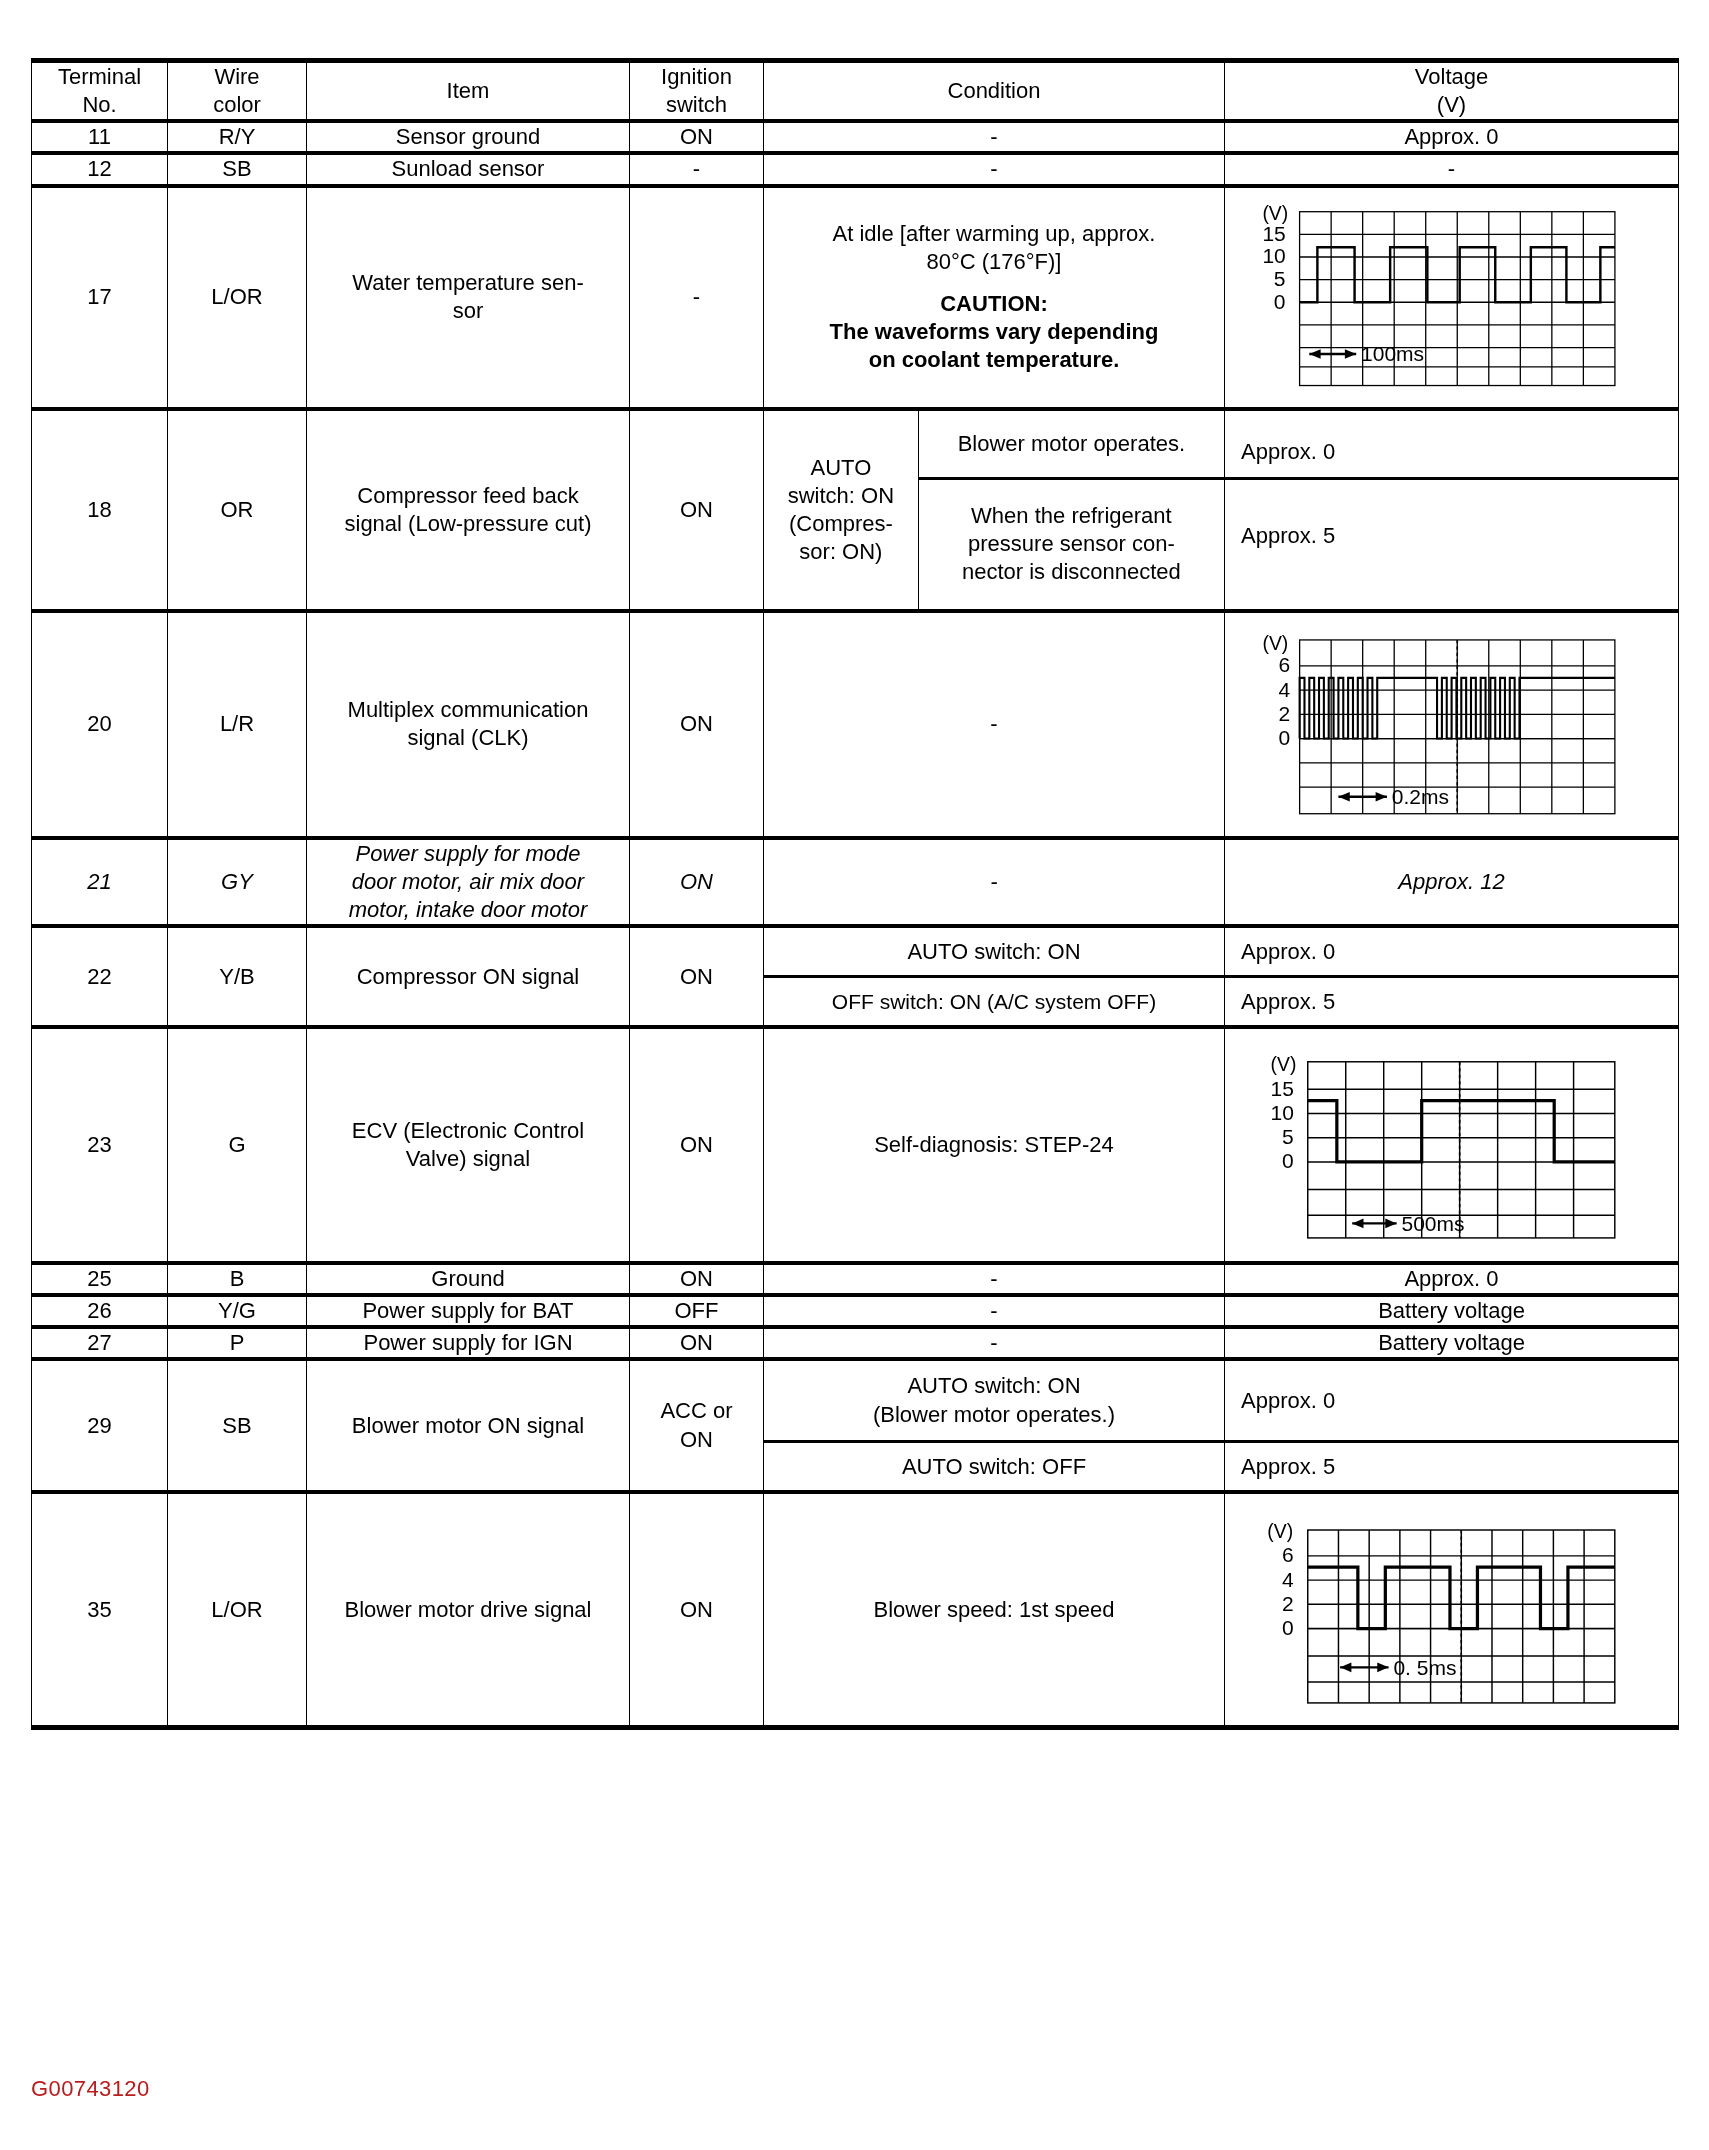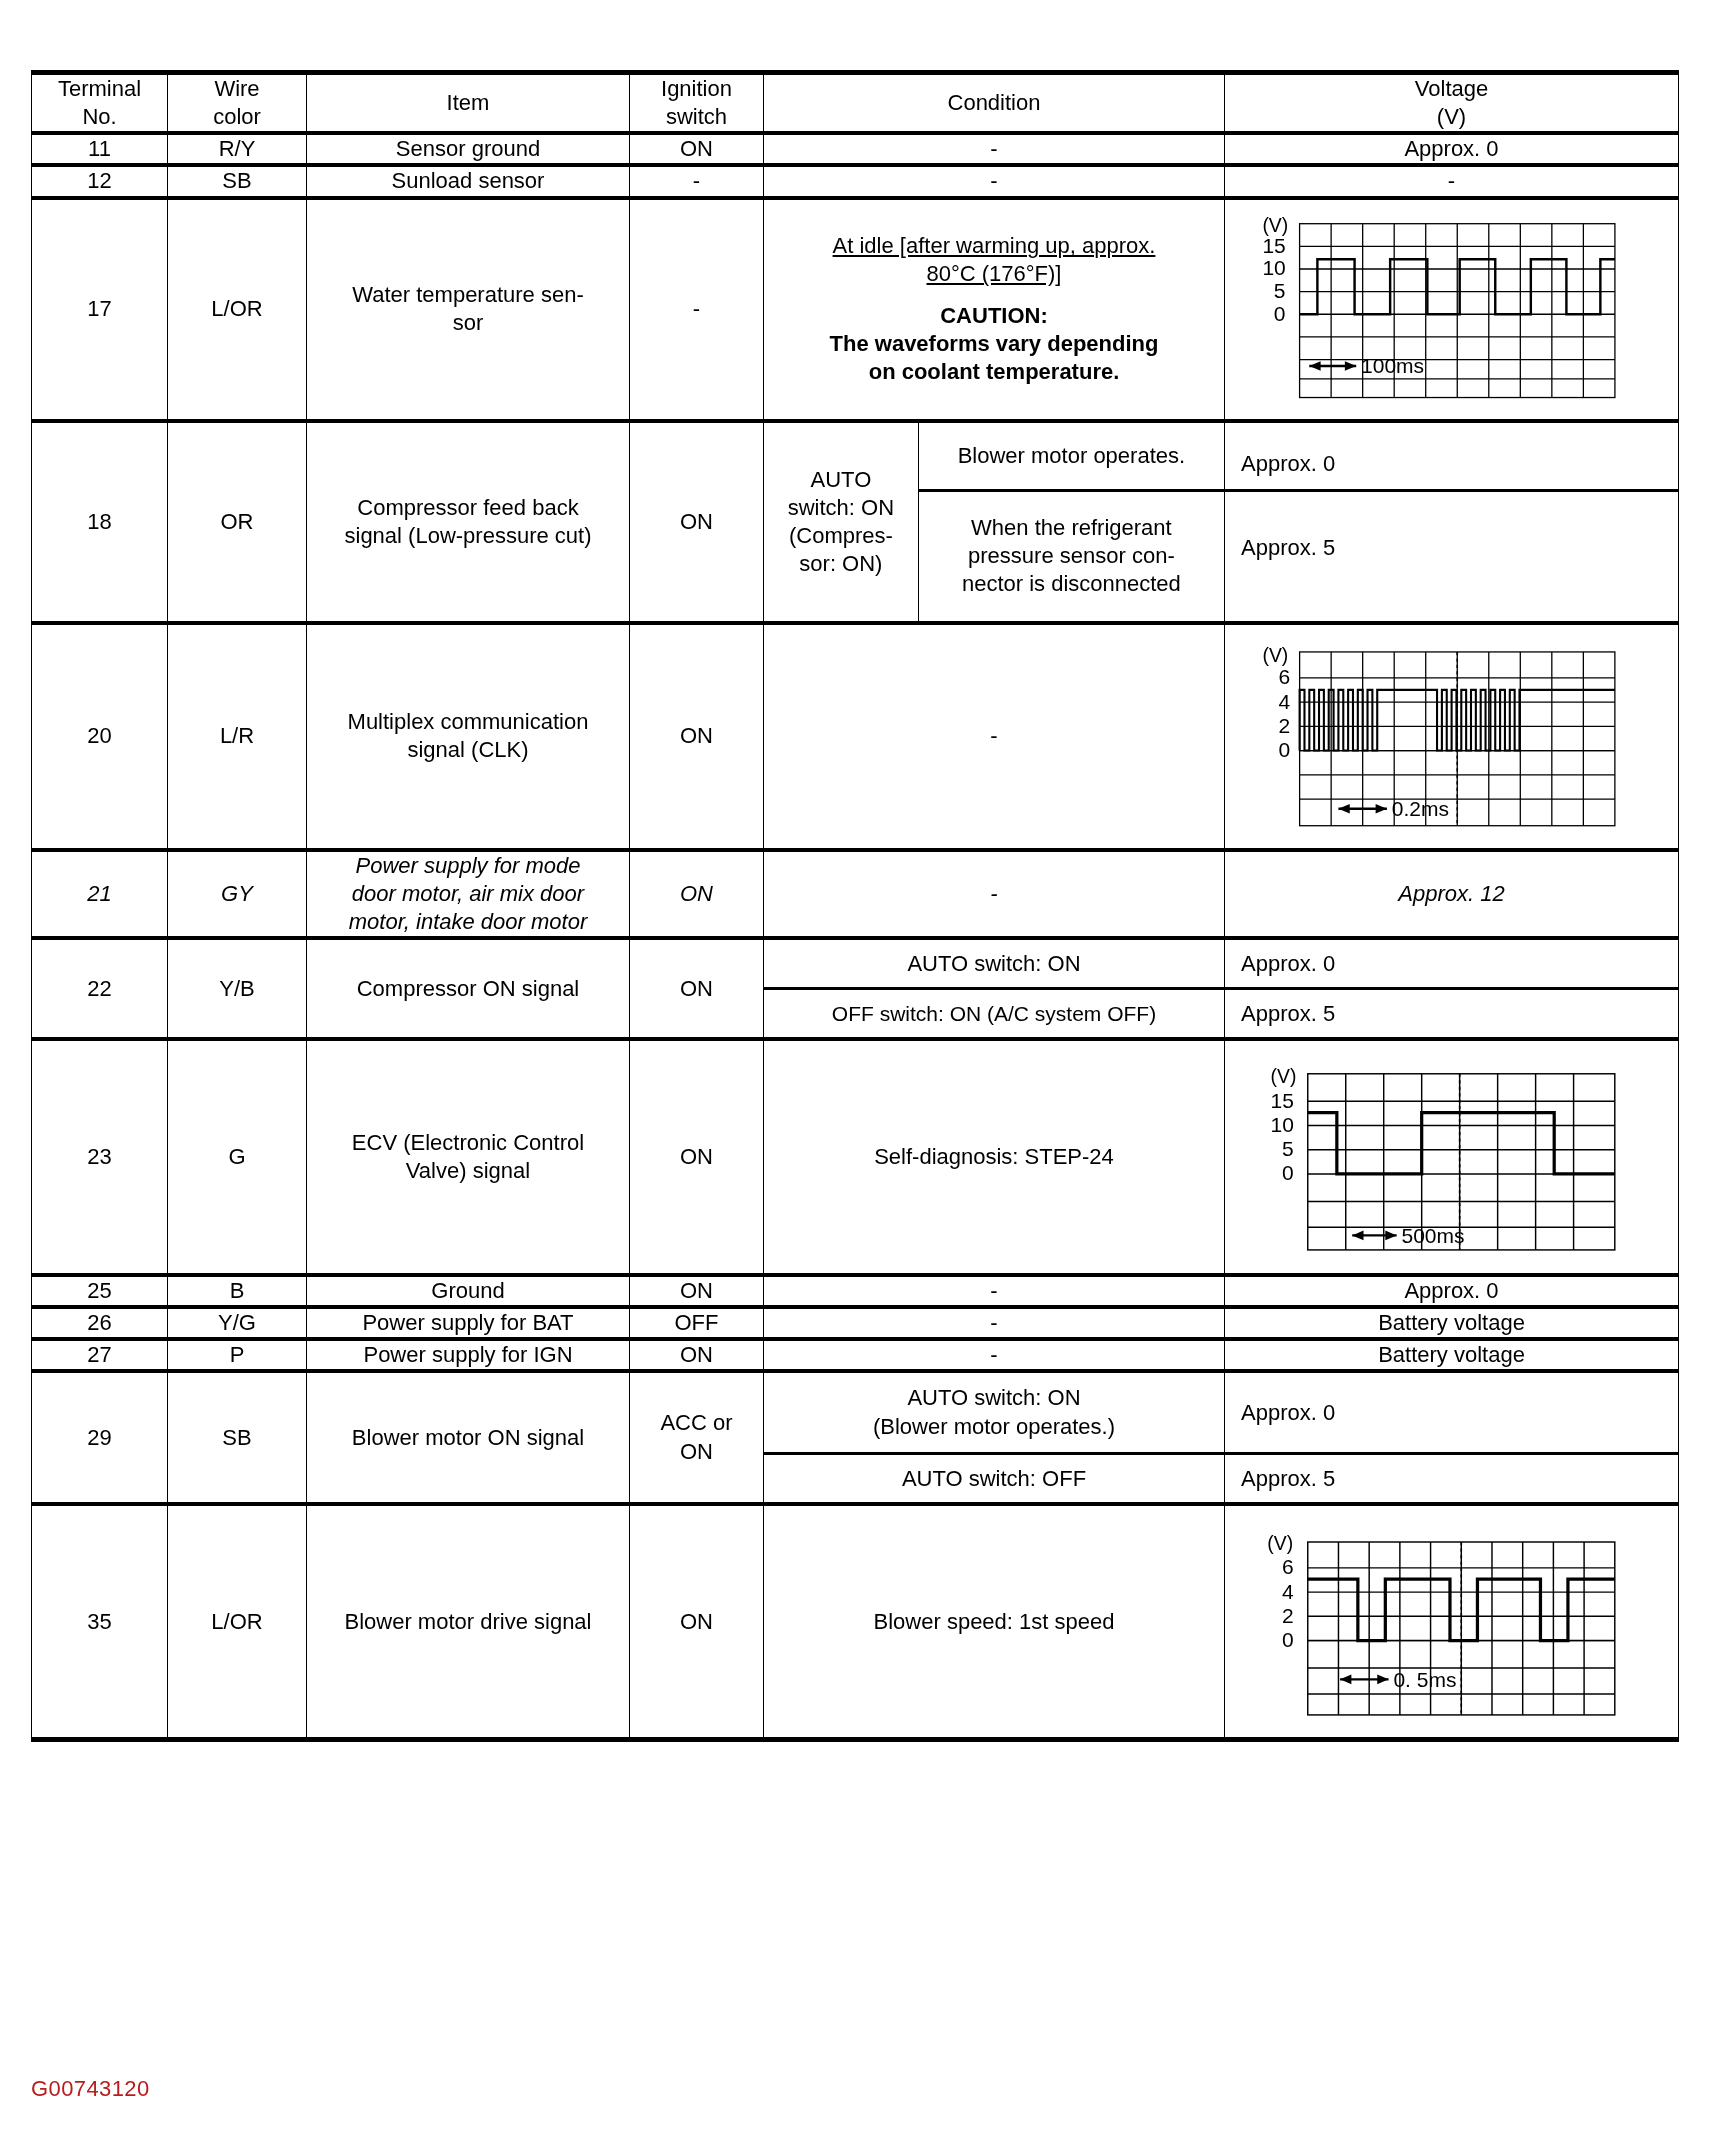--- a/index.html
+++ b/index.html
@@ -41,21 +41,20 @@
     font-weight: normal;
     font-size: 22px;
     line-height: 1.28;
     color: #000;
   }
 
   
   table.spec {
     border-top: 5.7px solid #000;
     border-bottom: 5.7px solid #000;
-    margin-top: 12px;
   }
   tr.major > td, tr.major > th { border-top: 4.9px solid #000; }
   tr.header-row > th { border-top: none; border-bottom: 4.9px solid #000; }
 
   .c-term   { width: 136px; }
   .c-wire   { width: 139px; }
   .c-item   { width: 323px; }
   .c-ign    { width: 134px; }
   .c-cond   { width: 461px; }
   .c-volt   { width: 454px; }
@@ -68,21 +67,21 @@
     padding-left: 14.6px;
     padding-right: 8px;
   }
   th.item-cell { text-align: center; padding-left: 4.9px; }
 
   td.volt-cell {
     text-align: left;
     padding-left: 16px;
   }
   .cond-left { text-align: left; padding: 14.6px 16px; }
-  .cond-left .ln { display: block; text-decoration: underline; }
+  .cond-left .ln { display: block; }
   .cond-left .caution { font-weight: bold; margin-top: 13px; display:block;}
   .cond-left .caution-body { font-weight: bold; display:block;}
 
   
   table.nested {
     width: 100%;
     border-collapse: collapse;
     table-layout: fixed;
   }
   table.nested td {

